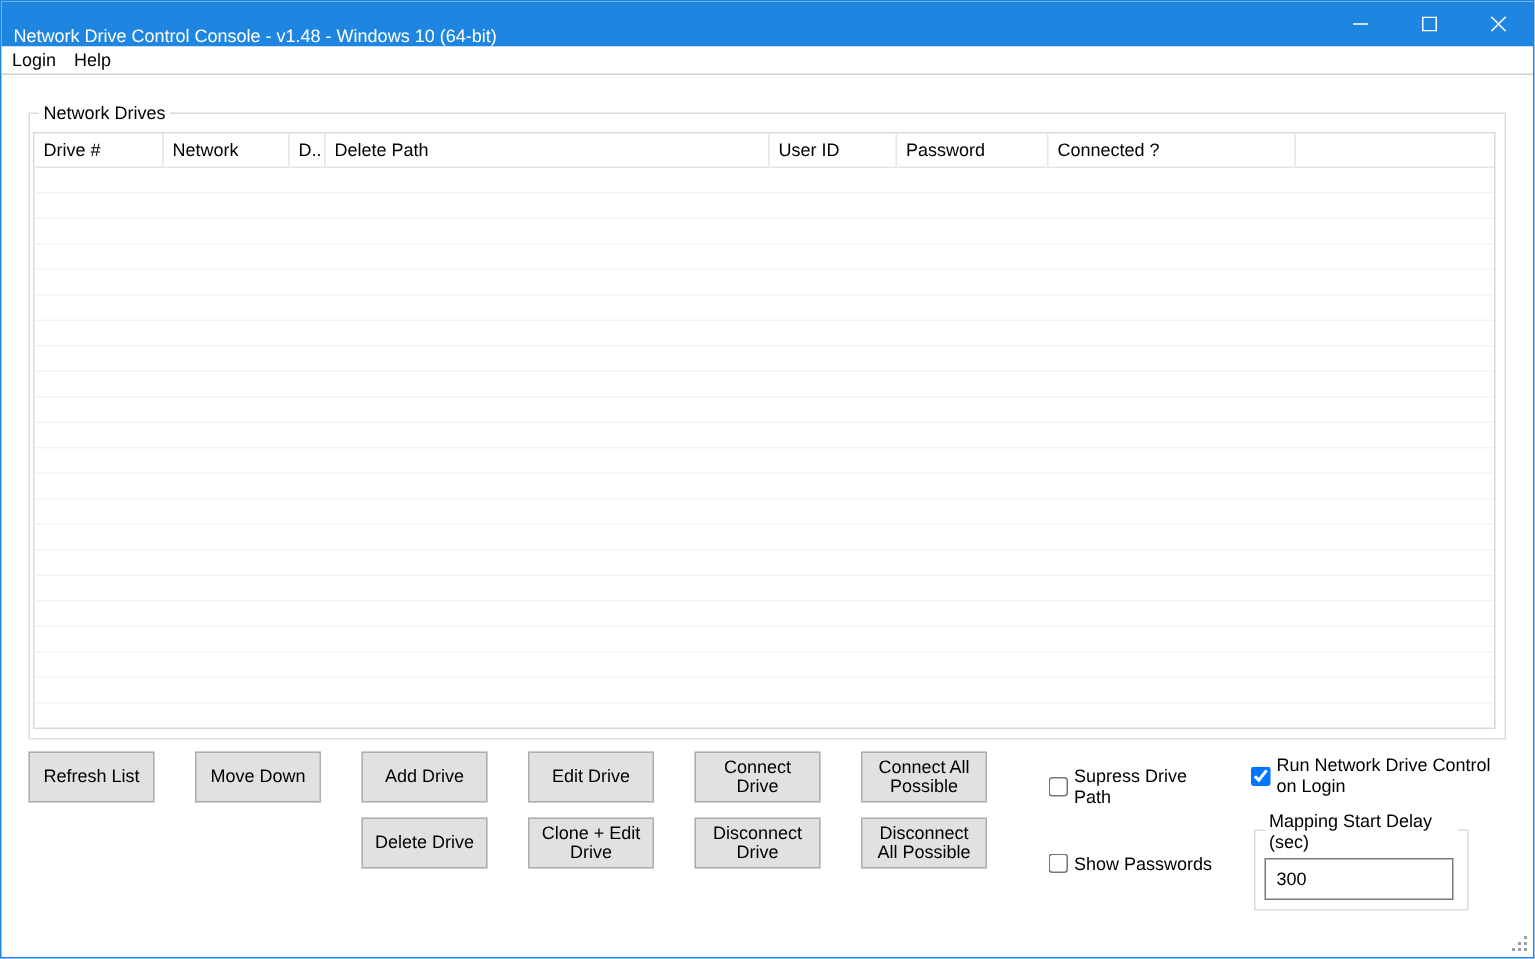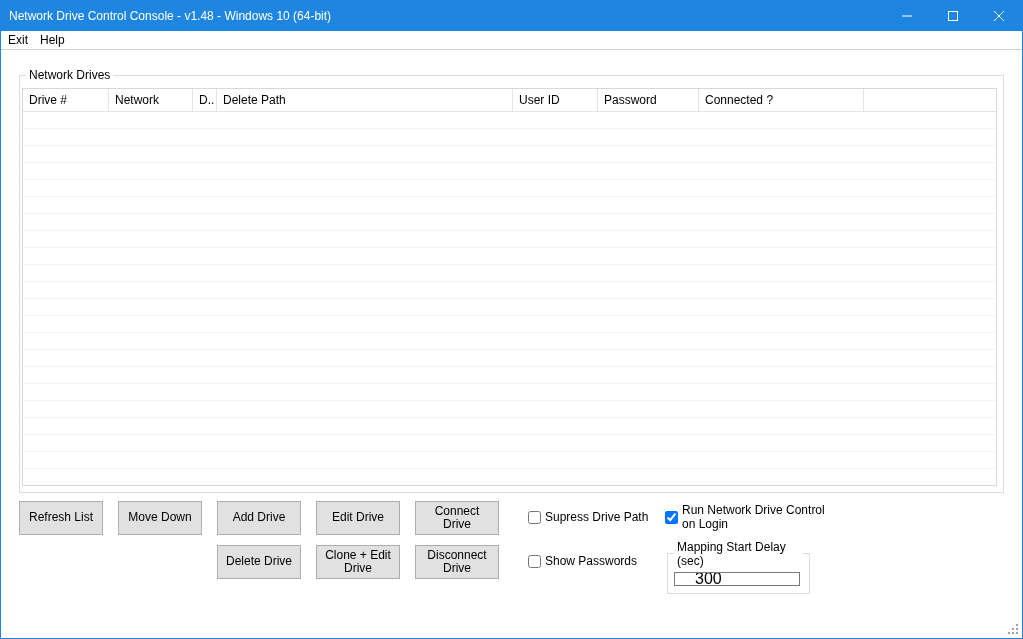--- a/index.html
+++ b/index.html
@@ -12,21 +12,21 @@
       height: 639px;
       overflow: hidden;
       border: 1px solid #1e86e0;
       position: relative;
     }
     .titlebar {
       height: 30px;
       background: #1e86e0;
       color: #fff;
       display: flex;
-      align-items: center;
+      align-items: flex-end;
       justify-content: space-between;
       padding-left: 8px;
     }
     .titlebar-text { font-size: 12px; }
     .titlebar-buttons { display: flex; height: 100%; }
     .titlebar-btn {
       width: 46px; height: 100%;
       display: flex; align-items: center; justify-content: center;
       color: #fff;
     }
@@ -85,21 +85,21 @@
       height: calc(100% - 23px);
     }
     .lv-row {
       height: 17px;
       border-bottom: 1px solid #f3f3f3;
     }
     .button-row {
       margin-top: 8px;
       display: flex;
       align-items: flex-start;
-      gap: 4px;
+      gap: 16px;
     }
     .btn {
       width: 84px;
       height: 34px;
       background: #e1e1e1;
       border: 1px solid #adadad;
       font-family: inherit;
       font-size: 12px;
       line-height: 1.1;
       text-align: center;
@@ -129,25 +129,25 @@
       margin-left: 8px;
     }
     .delay-group {
       border: 1px solid #dcdcdc;
       padding: 4px 6px 6px 6px;
       width: 143px;
     }
     .delay-group legend { font-size: 12px; padding: 0 3px; }
     .delay-input {
       width: 126px;
-      height: 14px;
+      height: 28px;
       border: 1px solid #7a7a7a;
       font-family: inherit;
-      font-size: 16px;
-      padding: 1px 20px;
+      font-size: 12px;
+      padding: 1px 7px;
     }
     .resize-grip {
       position: absolute;
       right: 2px;
       bottom: 2px;
       width: 14px; height: 14px;
     }
     .resize-grip svg { display: block; }
   </style>
 </head>
@@ -169,21 +169,21 @@
     <div class="titlebar-btn">
       <svg width="10" height="10" viewBox="0 0 10 10">
           <line x1="0" y1="0" x2="10" y2="10" stroke-width="1"></line>
           <line x1="10" y1="0" x2="0" y2="10" stroke-width="1"></line>
         </svg>
     </div>
   </div>
 </div>
 
 <div class="menubar">
-  <span class="menu-item">Exit</span>
+  <span class="menu-item">Login</span>
   <span class="menu-item">Help</span>
 </div>
 
 <div class="client-area">
 
   <fieldset class="groupbox">
     <legend>Network Drives</legend>
 
     <div class="listview">
       <div class="lv-header">
@@ -241,20 +241,24 @@
     <div class="btn-col">
       <button class="btn">Edit Drive</button>
       <button class="btn">Clone + Edit Drive</button>
     </div>
 
     <div class="btn-col">
       <button class="btn">Connect Drive</button>
       <button class="btn">Disconnect Drive</button>
     </div>
 
+    <div class="btn-col">
+      <button class="btn">Connect All Possible</button>
+      <button class="btn">Disconnect All Possible</button>
+    </div>
 
     <div style="display:flex;flex-direction:column;gap:30px;margin-left:14px;margin-top:9px;width:125px">
       <label class="checkbox-wrap">
         <input type="checkbox" style="">
         <span>Supress Drive Path</span>
       </label>
       <label class="checkbox-wrap">
         <input type="checkbox" style="">
         <span>Show Passwords</span>
       </label>

